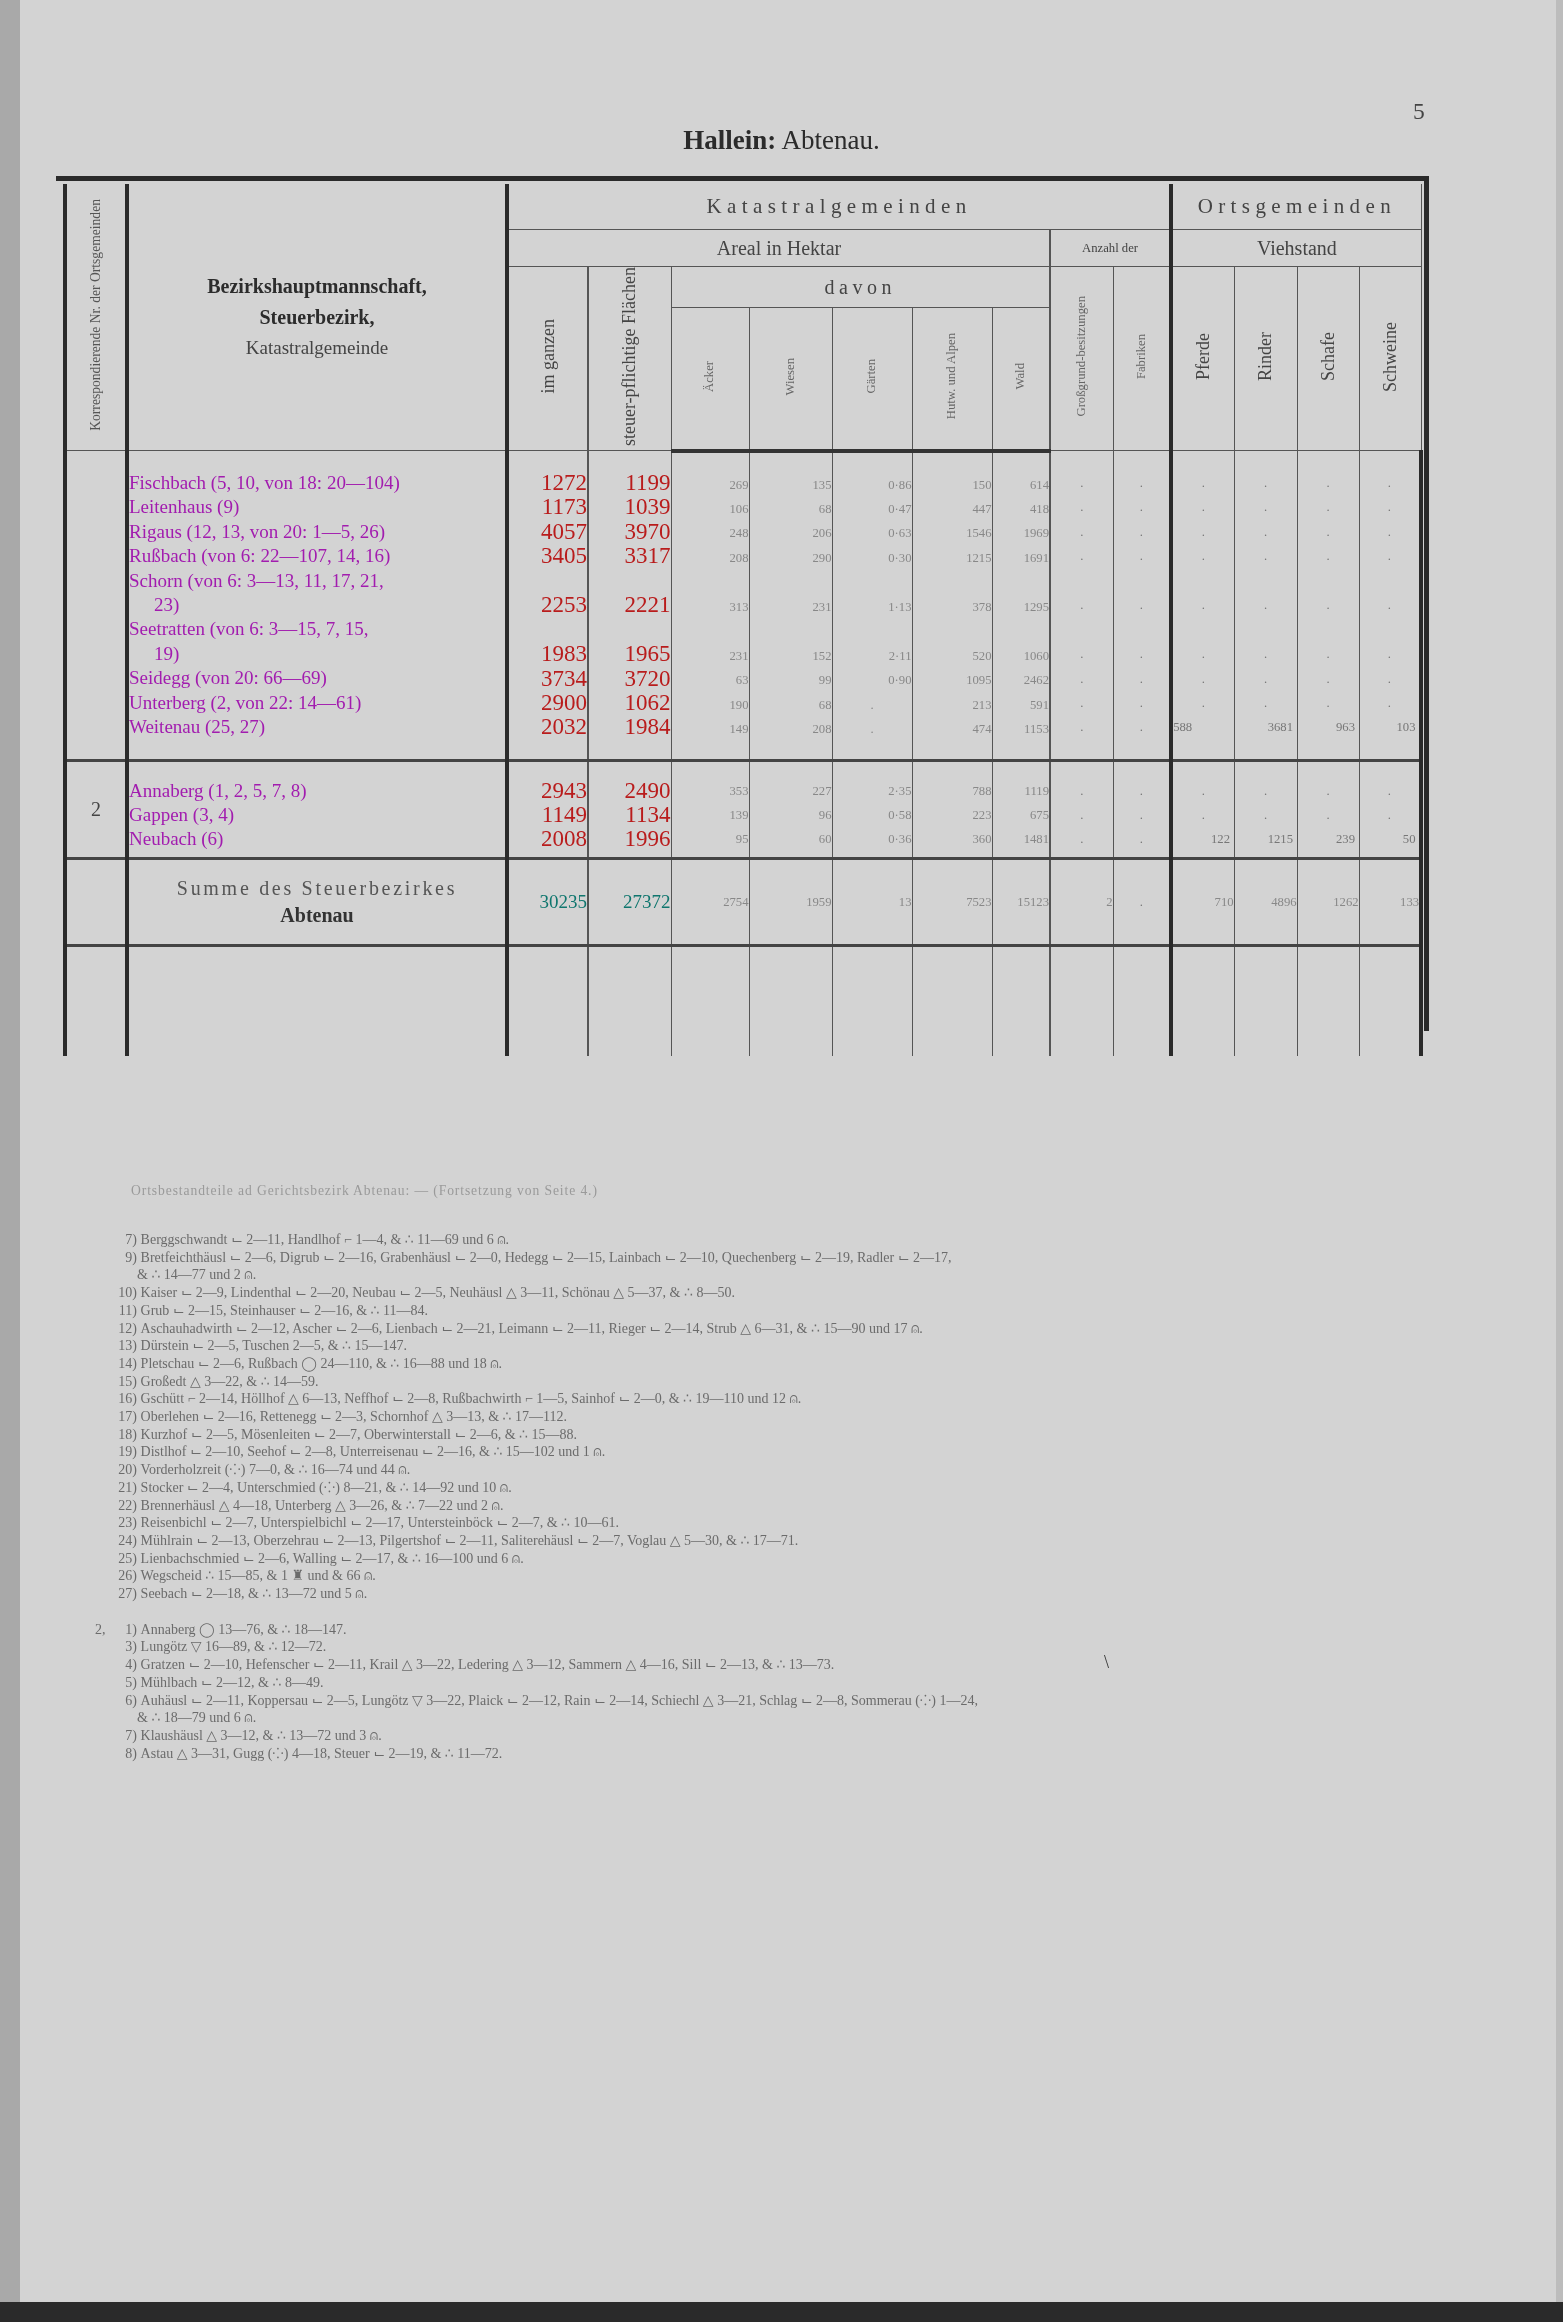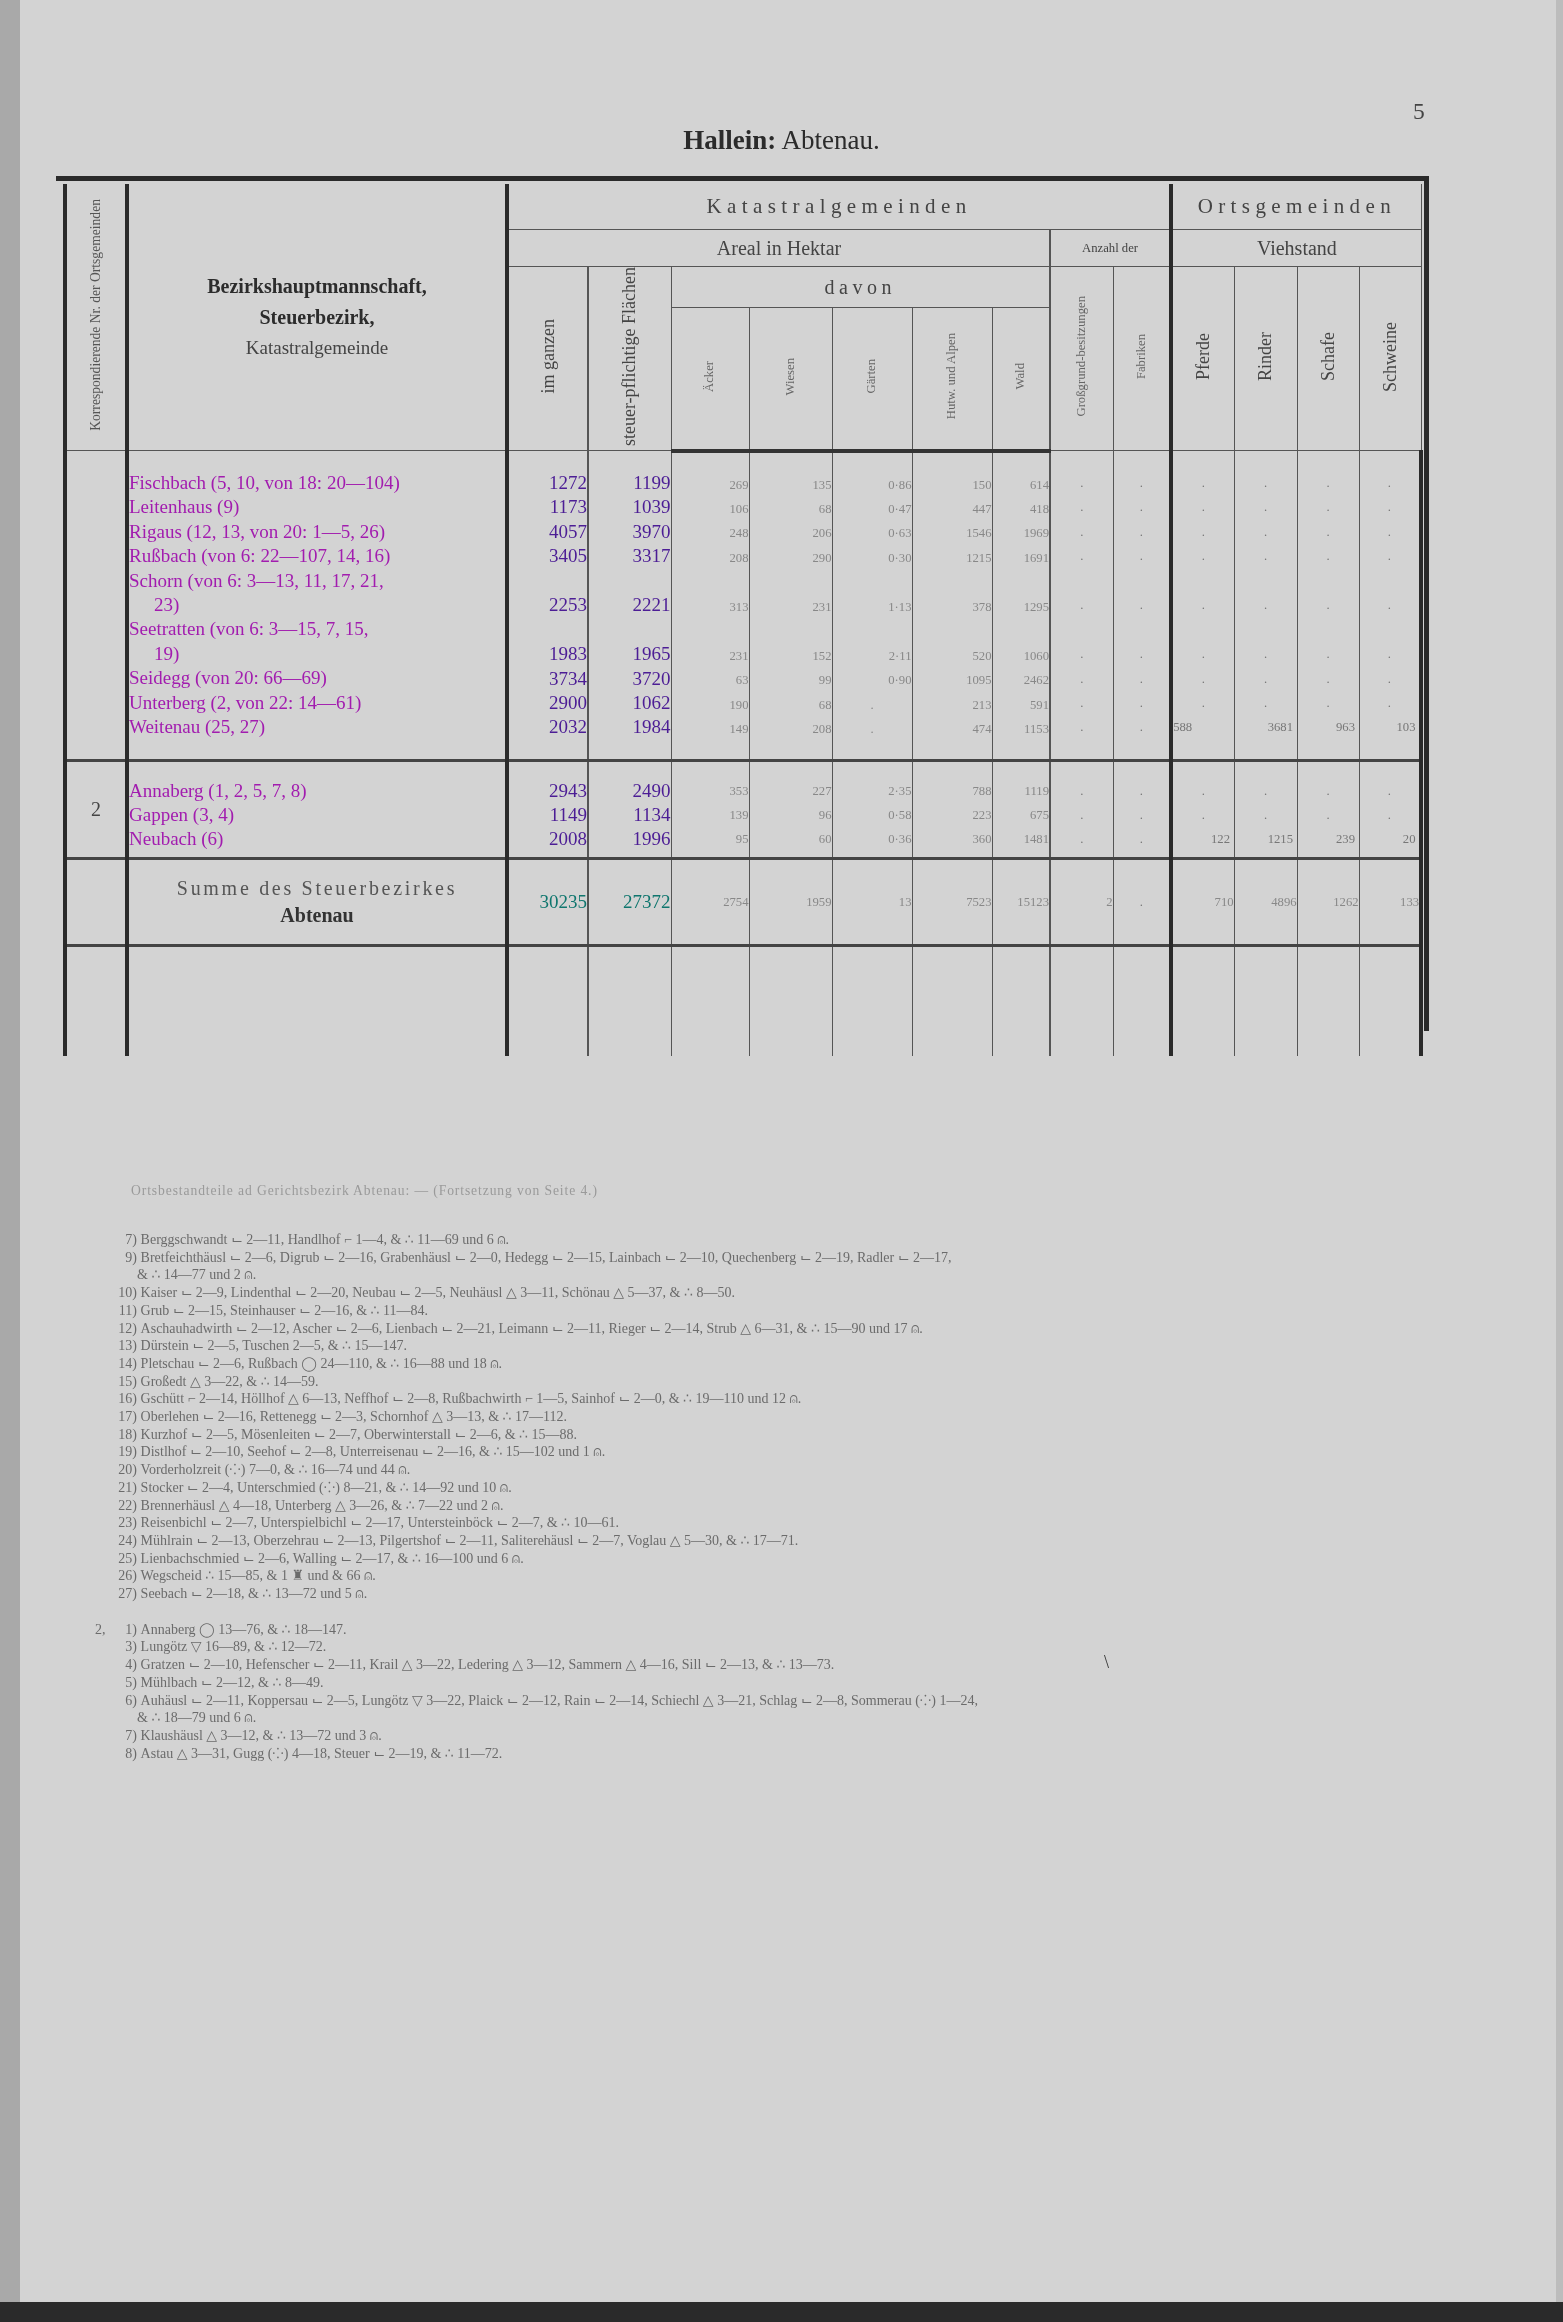--- a/index.html
+++ b/index.html
@@ -43,21 +43,21 @@
     .bez-head .b3 { font-size: 19px; color: #444; }
     .korr-head .rot { font-size: 13.6px; color: #555; }
 
     .thick-l { border-left: 4.5px solid #2a2a2a !important; }
     .thick-r { border-right: 4.5px solid #2a2a2a !important; }
     .dbl-l { border-left: 2.7px double #555 !important; }
     tr.head-bottom th { border-bottom: 4.5px solid #333 !important; }
     tr.sep td { border-bottom: 3.6px solid #444; }
 
     td.name { font-size: 19px; color: #a21caf; padding-left: 12.7px; vertical-align: top; line-height: 24.4px; }
-    td.num { font-size: 19px; text-align: right; padding-right: 3.6px; vertical-align: top; line-height: 24.4px; color: #4c1d95; }
+    td.num { font-size: 23px; text-align: right; padding-right: 3.6px; vertical-align: top; line-height: 24.4px; color: #b91c1c; }
     td.num.small { font-size: 12.7px; color: #888; }
     td.dot { text-align: center; font-size: 12.7px; color: #777; vertical-align: top; line-height: 24.4px; }
     td.gnum { text-align: center; vertical-align: middle; font-size: 20px; font-weight: 700; color: #444; }
     .cell-lines div { height: 24.4px; white-space: nowrap; }
     .cell-lines div.tall { height: 49px; }
     .cell-lines div.tall span { display: block; }
     .indent { padding-left: 25px; }
     .sum-label { text-align: center; font-size: 20px; line-height: 27px; color: #555; vertical-align: middle; }
     .sum-label .s1 { letter-spacing: 2.7px; }
     .sum-label .s2 { font-weight: 700; color: #333; }
@@ -445,21 +445,21 @@
         <div style="text-align:right;padding-right:3.6px">1215</div>
       </td>
       <td class="dot cell-lines" style="padding-top:16.3px">
         <div>.</div>
         <div>.</div>
         <div style="text-align:right;padding-right:3.6px">239</div>
       </td>
       <td class="dot thick-r cell-lines" style="padding-top:16.3px">
         <div>.</div>
         <div>.</div>
-        <div style="text-align:right;padding-right:3.6px">20</div>
+        <div style="text-align:right;padding-right:3.6px">50</div>
       </td>
     </tr>
 
     <tr class="sep" style="height:87px">
       <td class="thick-l"></td>
       <td class="sum-label thick-l">
         <div class="s1">Summe des Steuerbezirkes</div>
         <div class="s2">Abtenau</div>
       </td>
       <td class="sum-num thick-l">30235</td>

